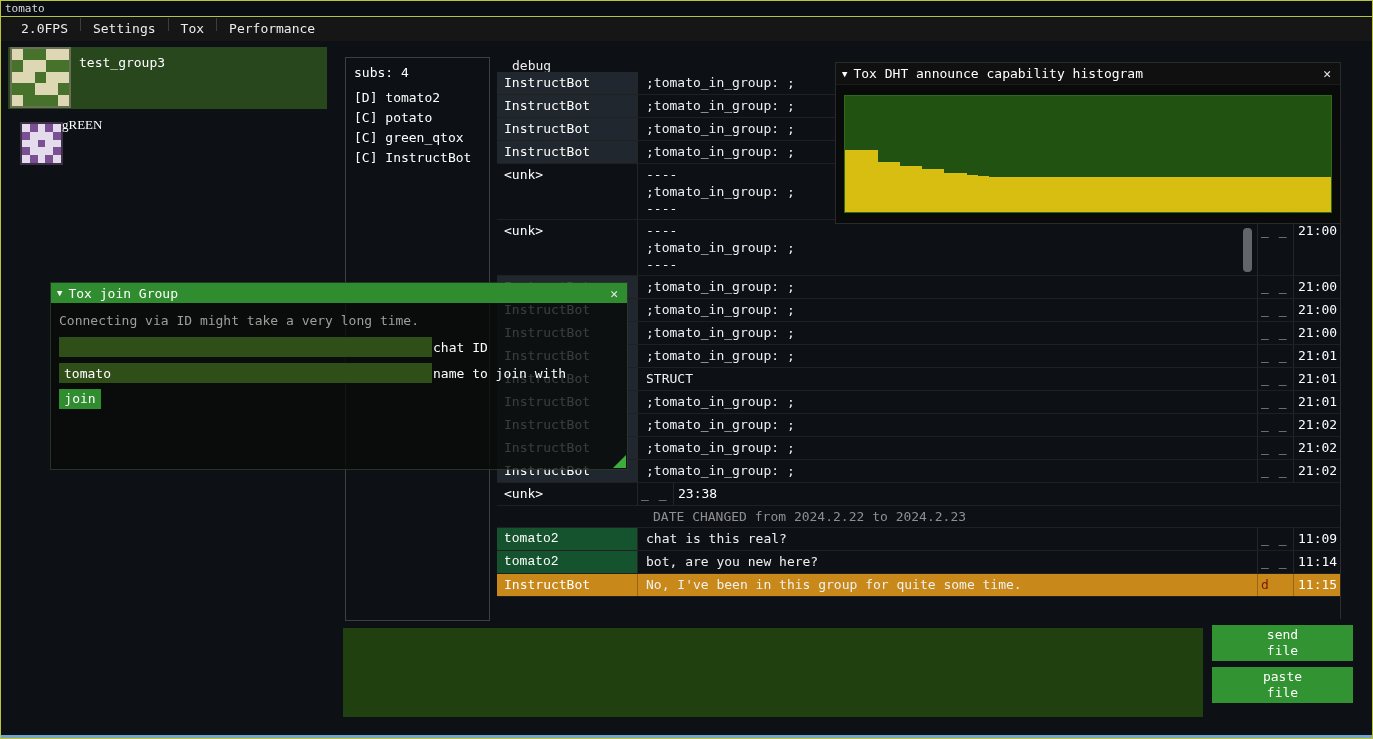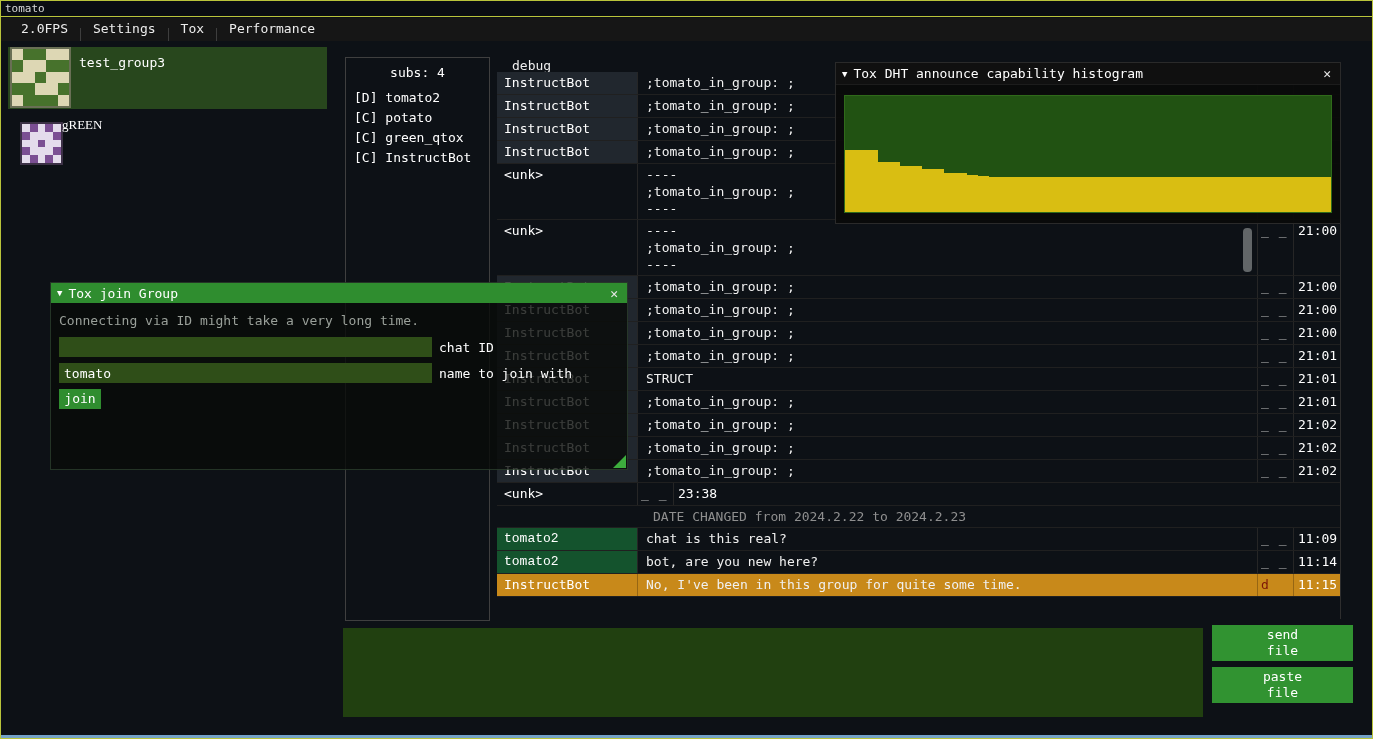--- a/index.html
+++ b/index.html
@@ -11,34 +11,34 @@
   }
   .frame { position:absolute; inset:0; border:1px solid #b9c43b; pointer-events:none; z-index:200; }
   .bottom-strip { position:absolute; left:1px; right:1px; bottom:1px; height:3px; background:#74a2c8; z-index:190; }
 
   
   .os-titlebar { position:absolute; top:1px; left:1px; right:1px; height:16px; background:#0a0d12;
     border-bottom:1px solid #b9c43b; font-size:11px; line-height:15px; padding-left:4px; color:#d8d8d8; }
 
   
   .menubar { position:absolute; top:18px; left:1px; right:1px; height:23px; background:#161616;
-    display:flex; align-items:flex-end; padding-left:8px; }
+    display:flex; align-items:flex-start; padding-left:8px; }
   .menu-item { padding:0 12px; height:23px; line-height:22px; color:#ececec; }
   .menu-sep { width:1px; height:13px; background:#3e3e3e; }
 
   
   .contact-row { position:absolute; left:8px; width:319px; }
   .contact-row.sel { background:#28471d; }
   .avatar { position:absolute; display:grid; grid-template-columns:repeat(5,1fr); grid-template-rows:repeat(5,1fr);
     border:2px solid rgba(10,25,8,0.55); }
   .contact-label { position:absolute; color:#fff; }
 
   
   .subs-panel { position:absolute; left:345px; top:57px; width:145px; height:564px; border:1px solid #3f3f3f; }
-  .subs-title { padding:7px 8px 8px 8px; color:#fff;text-align:center; }
+  .subs-title { padding:7px 8px 8px 8px; color:#fff; }
   .member-item { padding:0 8px; line-height:20px; color:#fff; white-space:nowrap; }
 
   
   .chat-header { position:absolute; left:512px; top:58px; color:#eee; }
   .chat-table { position:absolute; left:497px; top:72px; width:844px; height:547px; overflow:hidden;
     border-right:1px solid #2e2e2e; }
   .chat-row { display:flex; align-items:stretch; border-bottom:1px solid #202020; min-height:23px; }
   .cell-name { width:140px; flex-shrink:0; padding:2px 7px; line-height:18px; color:#fff; white-space:nowrap; overflow:hidden; }
   .style-bot .cell-name { background:#21272e; }
   .style-user .cell-name { background:#14532d;font-family:Liberation Mono, monospace; }
@@ -69,21 +69,21 @@
 
   
   .join-window { position:absolute; left:50px; top:282px; width:578px; height:188px; z-index:30;
     background:rgba(9,11,9,0.80); border:1px solid rgba(90,130,90,0.35); }
   .join-window .fl-titlebar { background:#2f8d2f; }
   .join-body { position:relative; padding:8px; }
   .join-desc { color:#9aa09a; line-height:20px; white-space:nowrap; }
   .join-field-row { display:flex; align-items:center; margin-top:6px; }
   .join-input { width:373px; height:20px; background:#2f4e18; border:none; outline:none; color:#fff;
     font-family:"DejaVu Sans Mono", monospace; font-size:13px; padding:0 5px; }
-  .join-field-label { margin-left:7px; color:#fff; white-space:nowrap; }
+  .join-field-label { margin-left:1px; color:#fff; white-space:nowrap; }
   .join-btn { margin-top:6px; width:42px; height:20px; background:#2f8d2f; color:#fff; text-align:center; line-height:20px; cursor:pointer; }
   .resize-grip { position:absolute; right:1px; bottom:1px; width:0; height:0;
     border-left:13px solid transparent; border-bottom:13px solid #3dae3d; }
 
   
   .hist-window { position:absolute; left:835px; top:62px; width:506px; height:162px; z-index:20;
     background:rgba(10,10,10,0.94); border:1px solid #2a2a2a; }
   .hist-window .fl-titlebar { height:22px; background:#101010; border-bottom:1px solid #1c1c1c; }
   .hist-body { padding:10px 8px; }
   .hist-plot { width:488px; height:118px; border:1px solid #2f6a1a; position:relative; overflow:hidden; }

